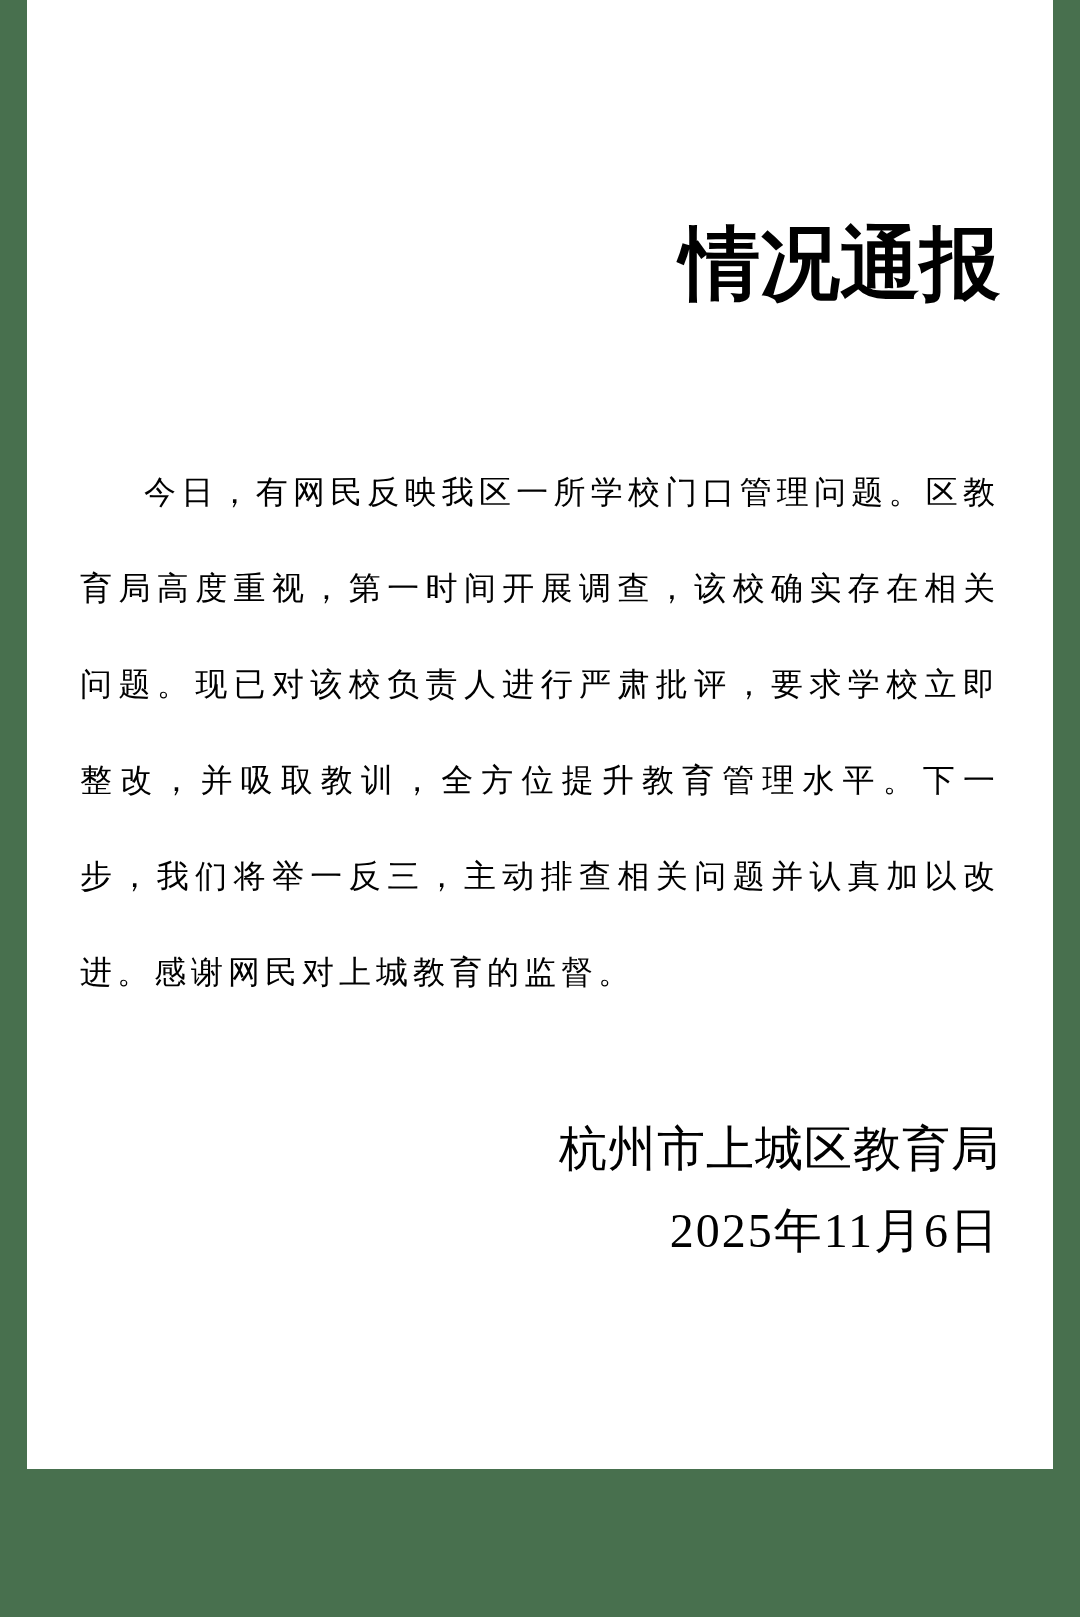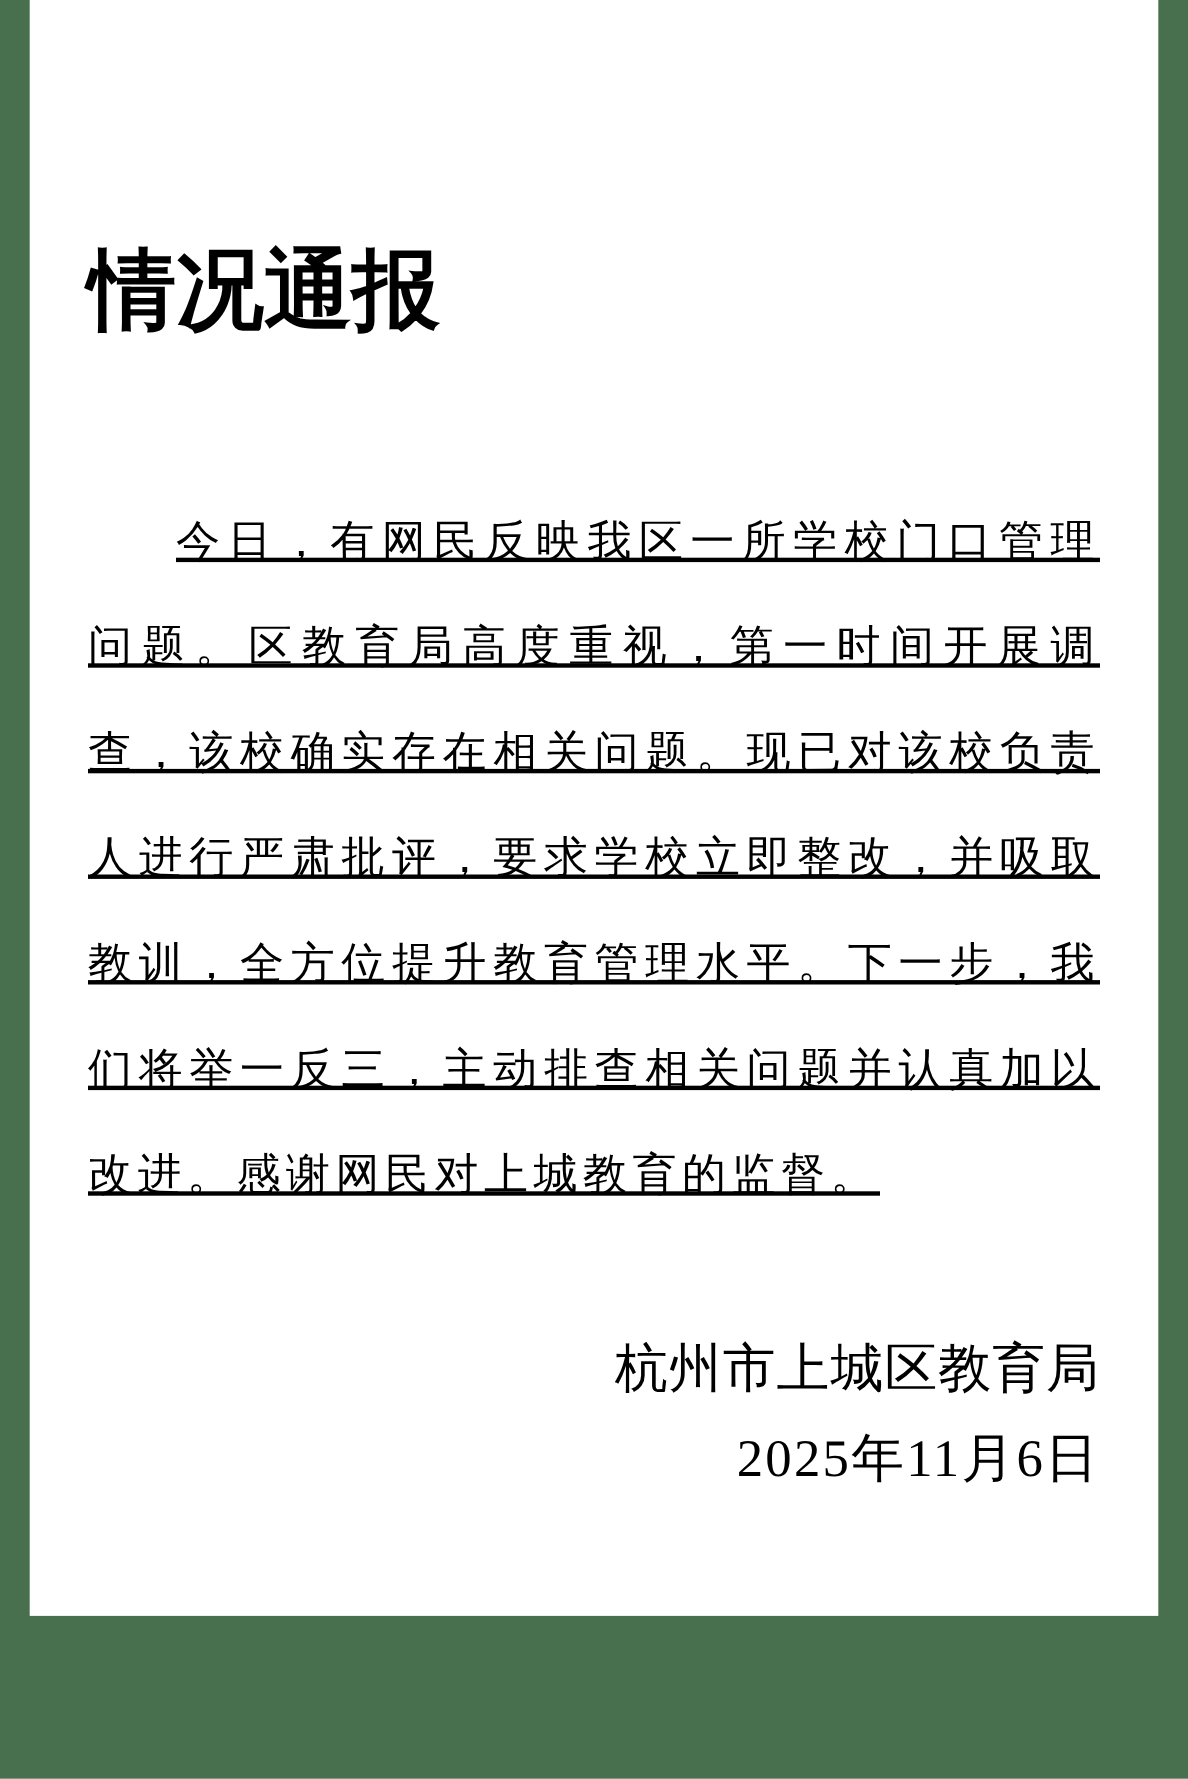--- a/index.html
+++ b/index.html
@@ -18,36 +18,35 @@
     height: 1469px;
     background: #FFFFFF;
     padding: 0 53px;
   }
   .title {
     margin-top: 222px;
     font-family: "Liberation Sans", sans-serif;
     font-weight: bold;
     font-size: 80px;
     line-height: 84px;
-    text-align: left;
+    text-align: right;
     letter-spacing: 0;
     color: #000;
   }
   .body-text {
     margin-top: 138px;
-    font-size: 40px;
+    font-size: 32px;
     line-height: 96px;
     letter-spacing: 5px;
     text-align: justify;
     text-justify: inter-character;
     text-indent: 2em;
     line-break: strict;
     word-break: normal;
     color: #000;
-    text-decoration: underline;
   }
   .signature {
     margin-top: 88px;
     margin-left: auto;
     width: -moz-fit-content;
     width: fit-content;
     font-size: 48px;
     line-height: 82px;
     color: #000;
   }

